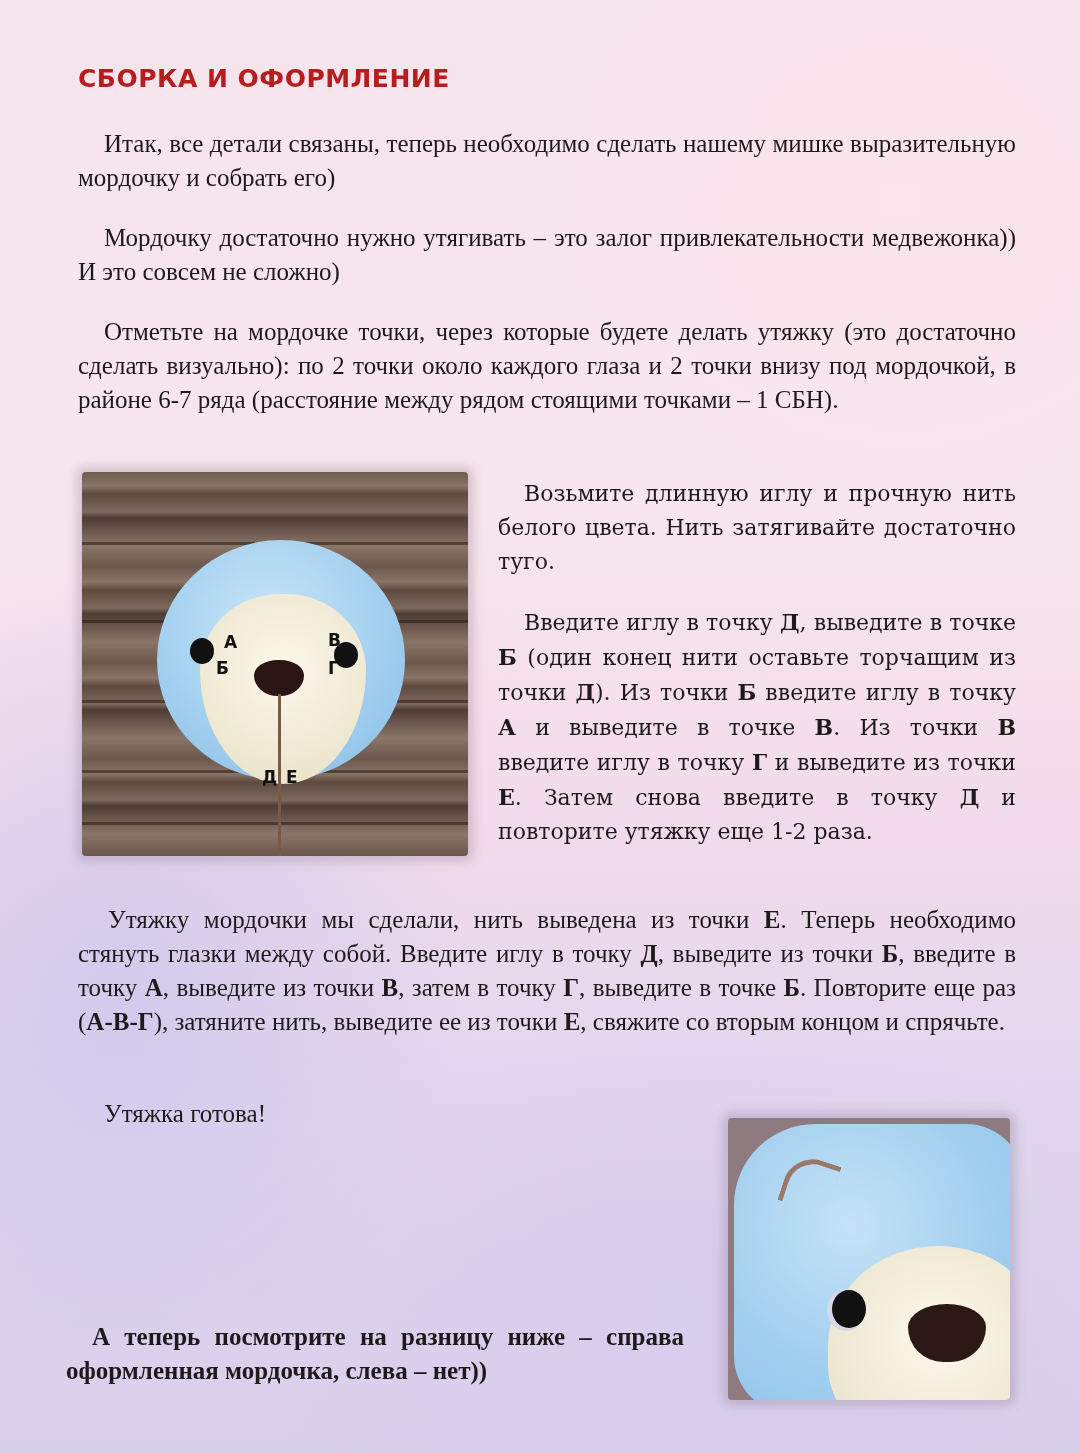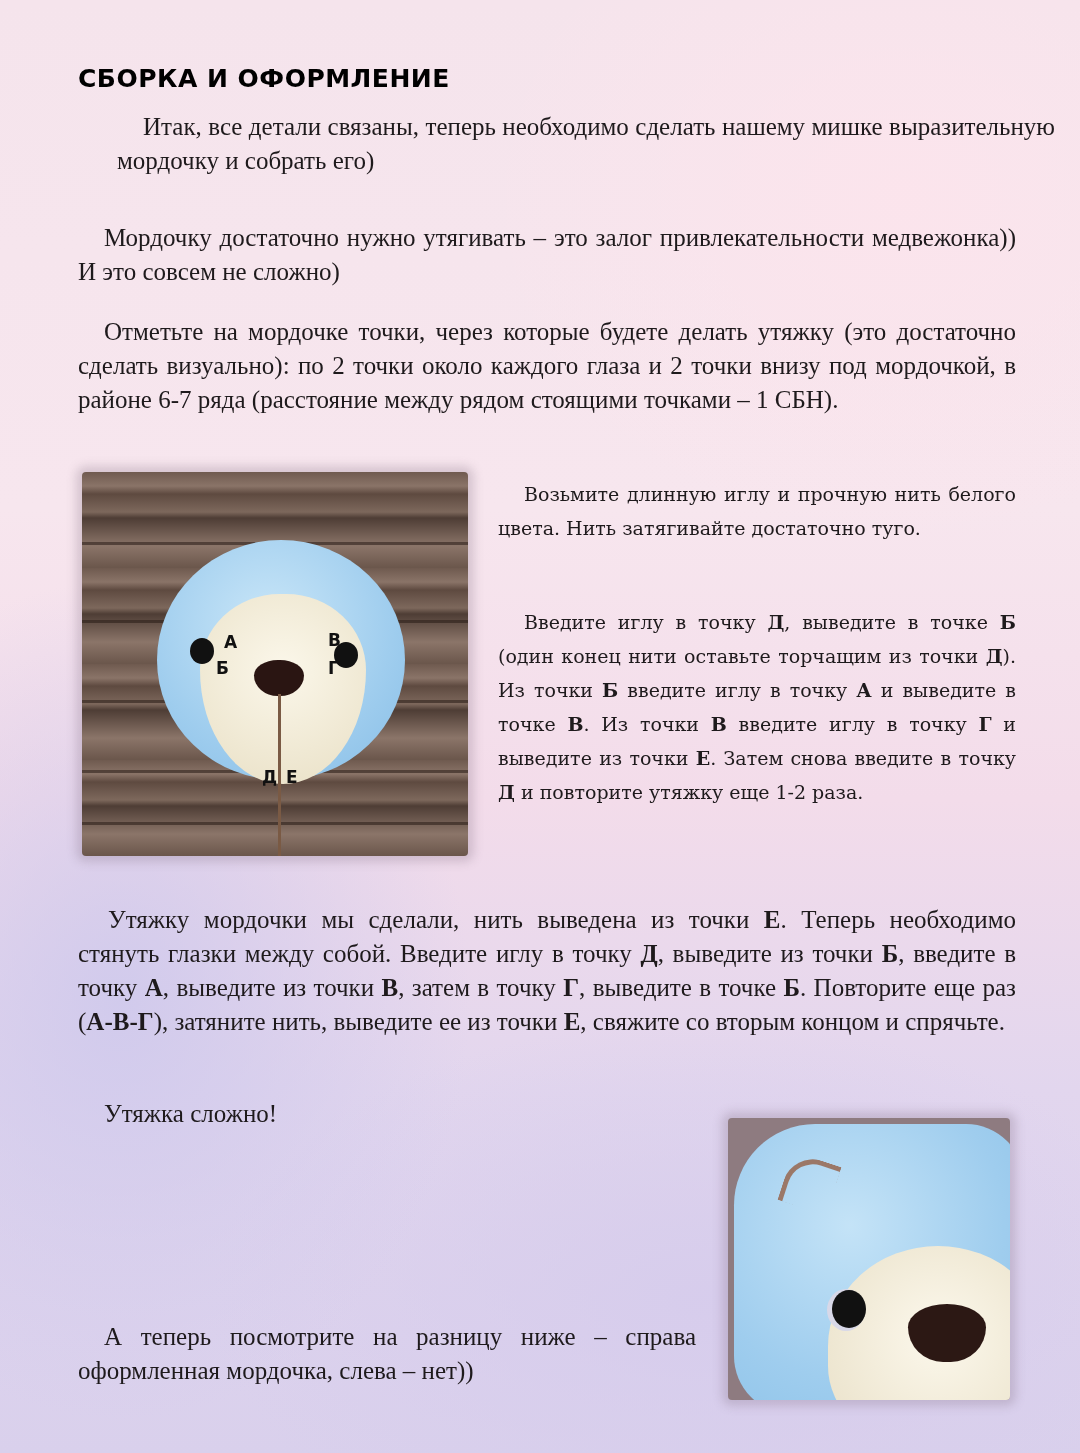--- a/index.html
+++ b/index.html
@@ -10,24 +10,24 @@
         radial-gradient(ellipse 500px 600px at 120px 1000px, rgba(205,200,236,0.85), rgba(205,200,236,0) 70%),
         radial-gradient(ellipse 700px 400px at 700px 1300px, rgba(214,204,236,0.9), rgba(214,204,236,0) 70%),
         linear-gradient(180deg, #f5e4ec 0%, #f7e6ee 35%, #f3dcea 55%, #e2d6ee 75%, #d9d0ec 100%);
       font-family: "DejaVu Serif", serif;
       color: #1e1a1c;
     }
     .page { position: absolute; inset: 0; }
     .title {
       position: absolute; left: 78px; top: 64px;
       font-family: "DejaVu Sans", sans-serif; font-weight: bold;
-      font-size: 25px; color: #000000; letter-spacing: 0.5px;
+      font-size: 25px; color: #b91c1c; letter-spacing: 0.5px;
     }
     .para {
-      position: absolute; font-size: 19px; line-height: 34px;
+      position: absolute; font-size: 22px; line-height: 34px;
       text-align: justify; text-align-last: left; margin: 0;
     }
     .para.cond { font-family: "Liberation Serif", serif; font-size: 25px; }
     .indent { text-indent: 26px; }
     .photo {
       position: absolute; overflow: hidden; border-radius: 4px;
       box-shadow: 0 0 10px 6px rgba(120,100,120,0.25);
     }
     .photo1 { left: 82px; top: 472px; width: 386px; height: 384px;
       background:
@@ -58,21 +58,21 @@
       border-top:5px solid #9b7868; border-radius: 60% 0 0 0; transform: rotate(18deg); }
     b { font-weight: bold; }
   </style>
 </head>
 <body>
 
 <div class="page">
 
   <div class="title">СБОРКА И ОФОРМЛЕНИЕ</div>
 
-  <p class="para cond indent" style="left:78px; top:110px; width:938px;margin-left:39px;">Итак, все детали связаны, теперь необходимо сделать нашему мишке выразительную мордочку и собрать его)</p>
+  <p class="para cond indent" style="left:78px; top:127px; width:938px;">Итак, все детали связаны, теперь необходимо сделать нашему мишке выразительную мордочку и собрать его)</p>
 
   <p class="para cond indent" style="left:78px; top:221px; width:938px;">Мордочку достаточно нужно утягивать – это залог привлекательности медвежонка)) И это совсем не сложно)</p>
 
   <p class="para cond indent" style="left:78px; top:315px; width:938px;">Отметьте на мордочке точки, через которые будете делать утяжку (это достаточно сделать визуально): по 2 точки около каждого глаза и 2 точки внизу под мордочкой, в районе 6-7 ряда (расстояние между рядом стоящими точками – 1 СБН).</p>
 
   <div class="photo photo1">
     <div class="plank-line" style="top:70px;"></div>
     <div class="plank-line" style="top:148px;"></div>
     <div class="plank-line" style="top:228px;"></div>
     <div class="plank-line" style="top:298px;"></div>
@@ -90,24 +90,24 @@
     <span class="ptlabel" style="left:180px; top:295px;">Д</span>
     <span class="ptlabel" style="left:204px; top:295px;">Е</span>
   </div>
 
   <p class="para indent" style="left:498px; top:477px; width:518px;">Возьмите длинную иглу и прочную нить белого цвета. Нить затягивайте достаточно туго.</p>
 
   <p class="para indent" style="left:498px; top:605px; width:518px;"><span>Введите иглу в точку </span><b>Д</b><span>, выведите в точке </span><b>Б</b><span> (один конец нити оставьте торчащим из точки </span><b>Д</b><span>). Из точки </span><b>Б</b><span> введите иглу в точку </span><b>А</b><span> и выведите в точке </span><b>В</b><span>. Из точки </span><b>В</b><span> введите иглу в точку </span><b>Г</b><span> и выведите из точки </span><b>Е</b><span>. Затем снова введите в точку </span><b>Д</b><span> и повторите утяжку еще 1-2 раза.</span></p>
 
   <p class="para cond indent" style="left:78px; top:903px; width:938px; text-indent:30px;"><span>Утяжку мордочки мы сделали, нить выведена из точки </span><b>Е</b><span>. Теперь необходимо стянуть глазки между собой. Введите иглу в точку </span><b>Д</b><span>, выведите из точки </span><b>Б</b><span>, введите в точку </span><b>А</b><span>, выведите из точки </span><b>В</b><span>, затем в точку </span><b>Г</b><span>, выведите в точке </span><b>Б</b><span>. Повторите еще раз (</span><b>А-В-Г</b><span>), затяните нить, выведите ее из точки </span><b>Е</b><span>, свяжите со вторым концом и спрячьте.</span></p>
 
-  <p class="para cond indent" style="left:78px; top:1097px; width:620px;">Утяжка сложно!</p>
+  <p class="para cond indent" style="left:78px; top:1097px; width:620px;">Утяжка готова!</p>
 
 
-  <p class="para cond indent" style="left:78px; top:1320px; width:618px;">А теперь посмотрите на разницу ниже – справа оформленная мордочка, слева – нет))</p>
+  <p class="para cond indent" style="left:66px; top:1320px; width:618px;font-weight:bold;">А теперь посмотрите на разницу ниже – справа оформленная мордочка, слева – нет))</p>
 
   <div class="photo photo2">
     <div class="head2"></div>
     <div class="brow"></div>
     <div class="muzzle2"></div>
     <div class="eye2"></div>
     <div class="nose2"></div>
   </div>
 
 </div>

